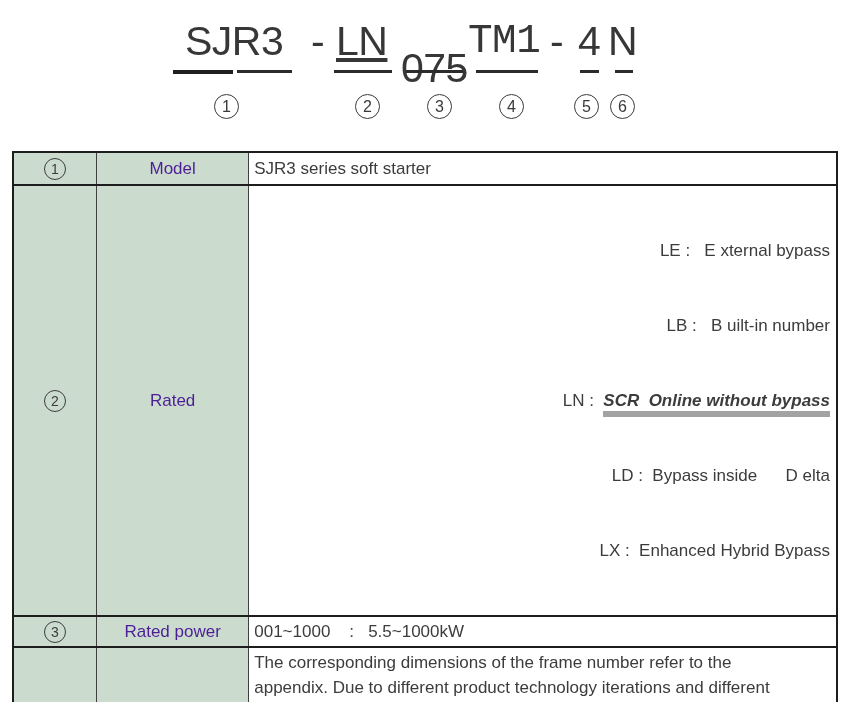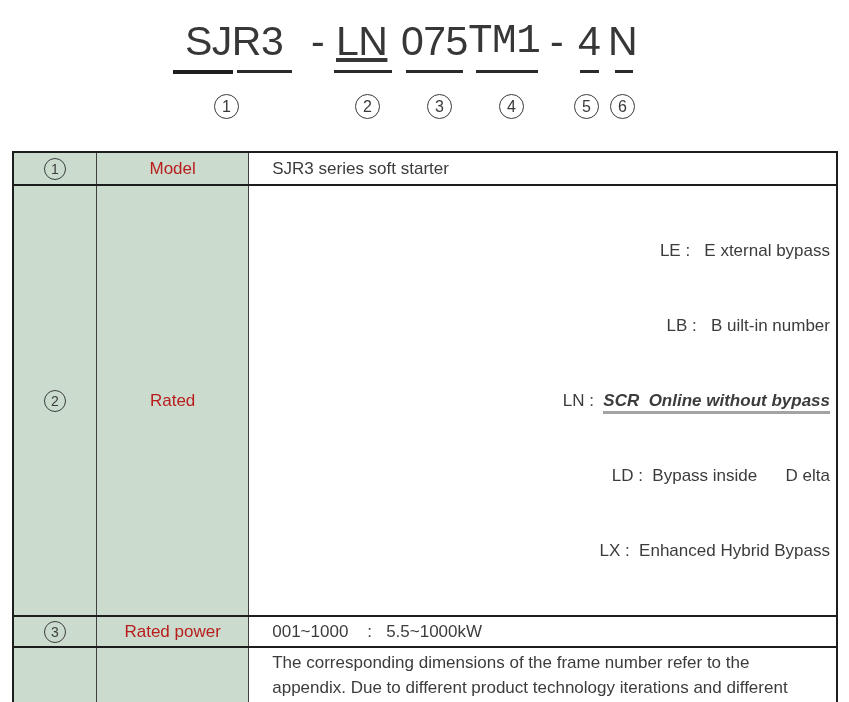--- a/index.html
+++ b/index.html
@@ -14,21 +14,21 @@
   .uline.thick { height:4px; background:#1e1e1e; }
   .hmark { position:absolute; top:94px; width:25px; height:25px;
     border:1.7px solid #3a3a3a; border-radius:50%;
     display:flex; align-items:center; justify-content:center;
     font-size:16px; color:#3a3a3a; }
 
   
   .tp-sjr3 { left:185px; }
   .tp-dash1 { left:311px; }
   .tp-ln   { left:336px;text-decoration:underline; }
-  .tp-075  { left:401px; }
+  .tp-075  { left:401px;margin-top:27px; }
   .tp-tm1  { left:468px;font-family:Liberation Mono, monospace; }
   .tp-dash2{ left:550px; }
   .tp-4    { left:578px; }
   .tp-n    { left:608px; }
 
   .u1a { left:173px; width:60px; }
   .u1b { left:237px; width:55px; }
   .u2  { left:334px; width:58px; }
   .u3  { left:406px; width:57px; }
   .u4  { left:476px; width:62px; }
@@ -38,34 +38,34 @@
   .m1 { left:214px; } .m2 { left:355px; } .m3 { left:427px; }
   .m4 { left:499px; } .m5 { left:574px; } .m6 { left:610px; }
 
   
   table.spec { border-collapse:collapse; table-layout:fixed; width:826px;
     margin-left:12px; border:2px solid #1d1d1d; }
   table.spec td { border-top:2px solid #1d1d1d; border-bottom:2px solid #1d1d1d; }
   td.c2, td.c3 { border-left:1px solid #3f3f3f; }
   td.c1 { width:73px; text-align:center; vertical-align:middle; background:#cbdccf; }
   td.c2 { width:133px; text-align:center; vertical-align:middle; background:#cbdccf;
-    font-size:17px; color:#b91c1c; line-height:23px; white-space:pre-line; }
-  td.c3 { width:514px; padding:2px 6px 2px 23px; font-size:17px; color:#3c3c3c;
+    font-size:17px; color:#4c1d95; line-height:23px; white-space:pre-line; }
+  td.c3 { width:514px; padding:2px 6px 2px 5px; font-size:17px; color:#3c3c3c;
     line-height:25px; white-space:pre-wrap; vertical-align:middle; }
   tr.r1 { height:33px; }  tr.r2 { height:127px; } tr.r3 { height:31px; }
   tr.r4 { height:125px; }
 
   .tcircle { display:inline-flex; width:22px; height:22px;
     border:1.5px solid #3c3c3c; border-radius:50%;
     align-items:center; justify-content:center;
     font-size:14px; color:#3c3c3c; }
 
   .type-line { height:25px; white-space:pre;text-align:right; }
   .ln-special { font-weight:bold; font-style:italic;
-    border-bottom:3px solid #a3a3a3; padding-bottom:1px; white-space:pre; }
+    border-bottom:6px solid #a3a3a3; padding-bottom:1px; white-space:pre; }
 </style>
 </head>
 <body>
 
 <div class="code-diagram">
   <span class="tpart tp-sjr3">SJR3</span>
   <span class="tpart tp-dash1">-</span>
   <span class="tpart tp-ln">LN</span>
   <span class="tpart tp-075">075</span>
   <span class="tpart tp-tm1">TM1</span>

